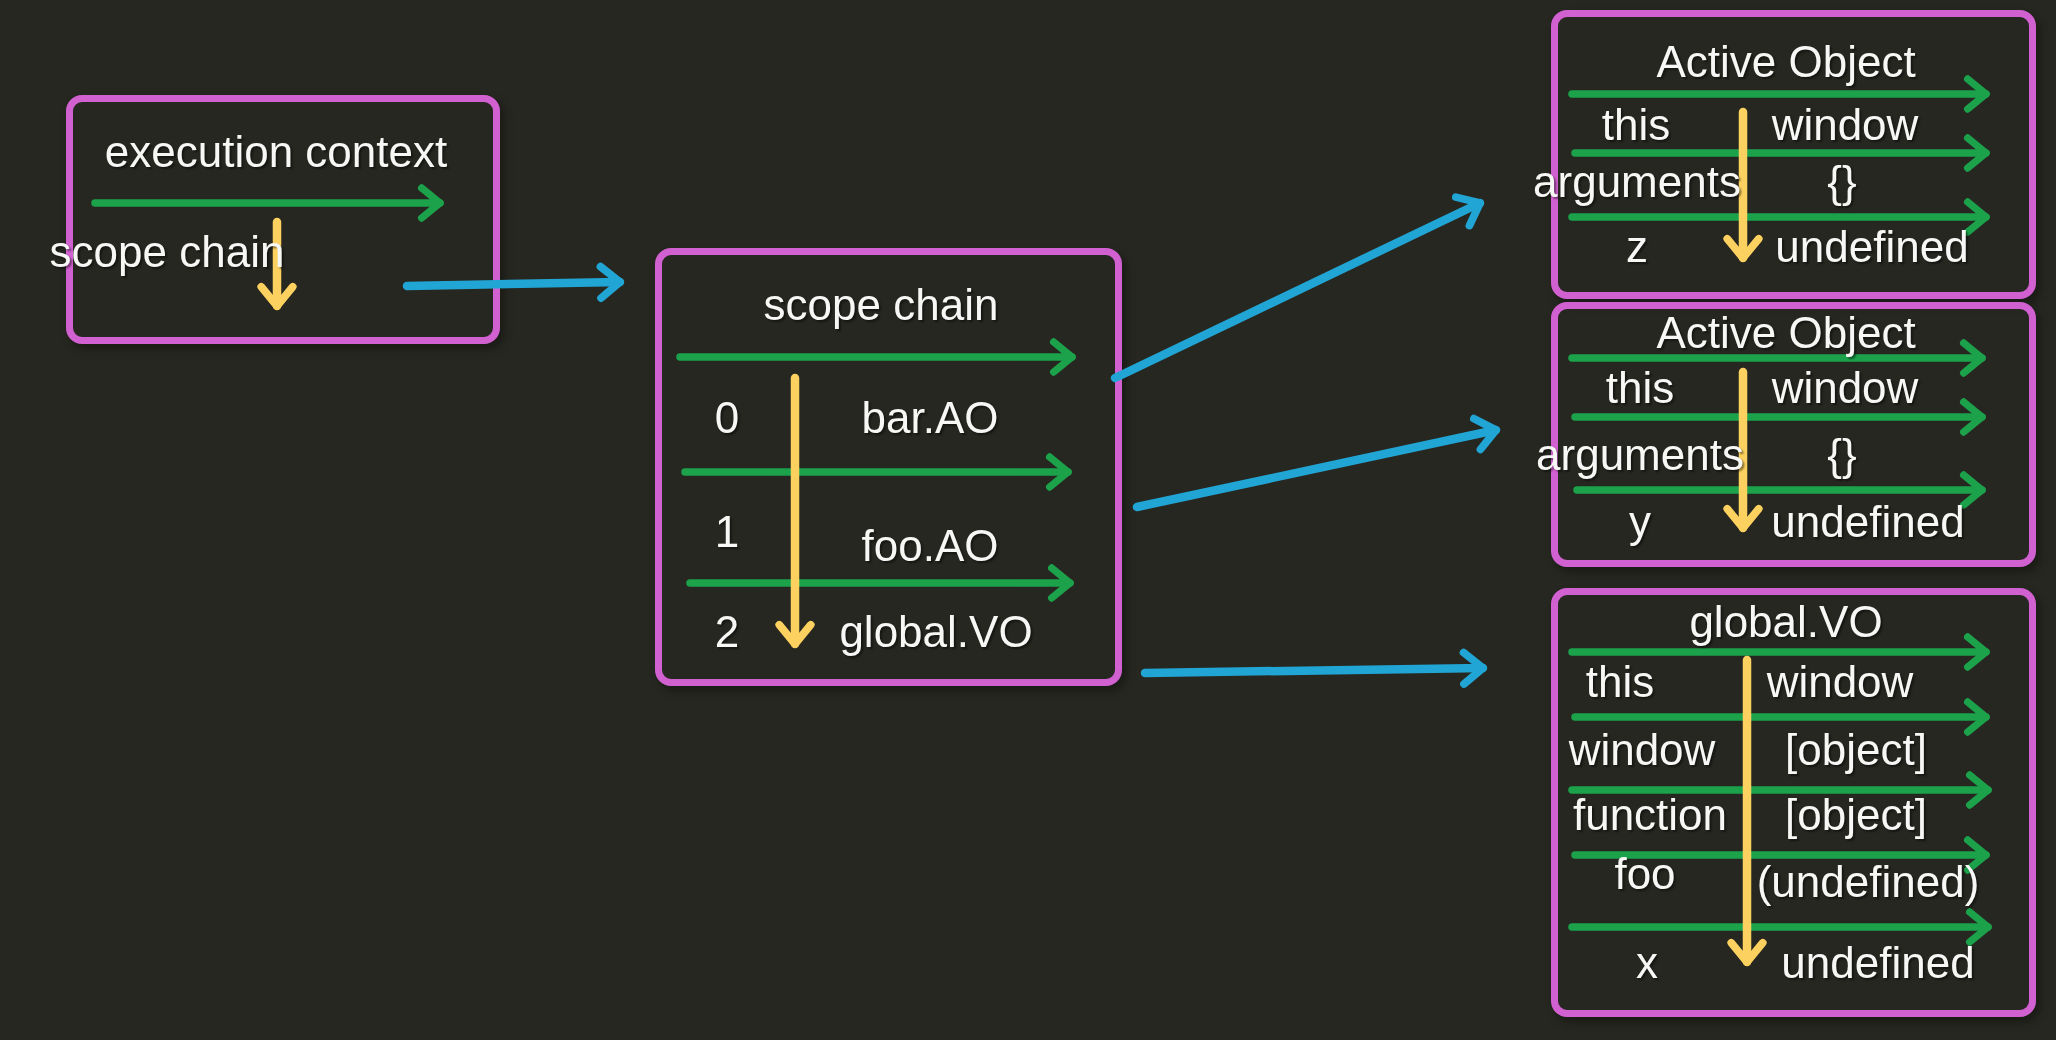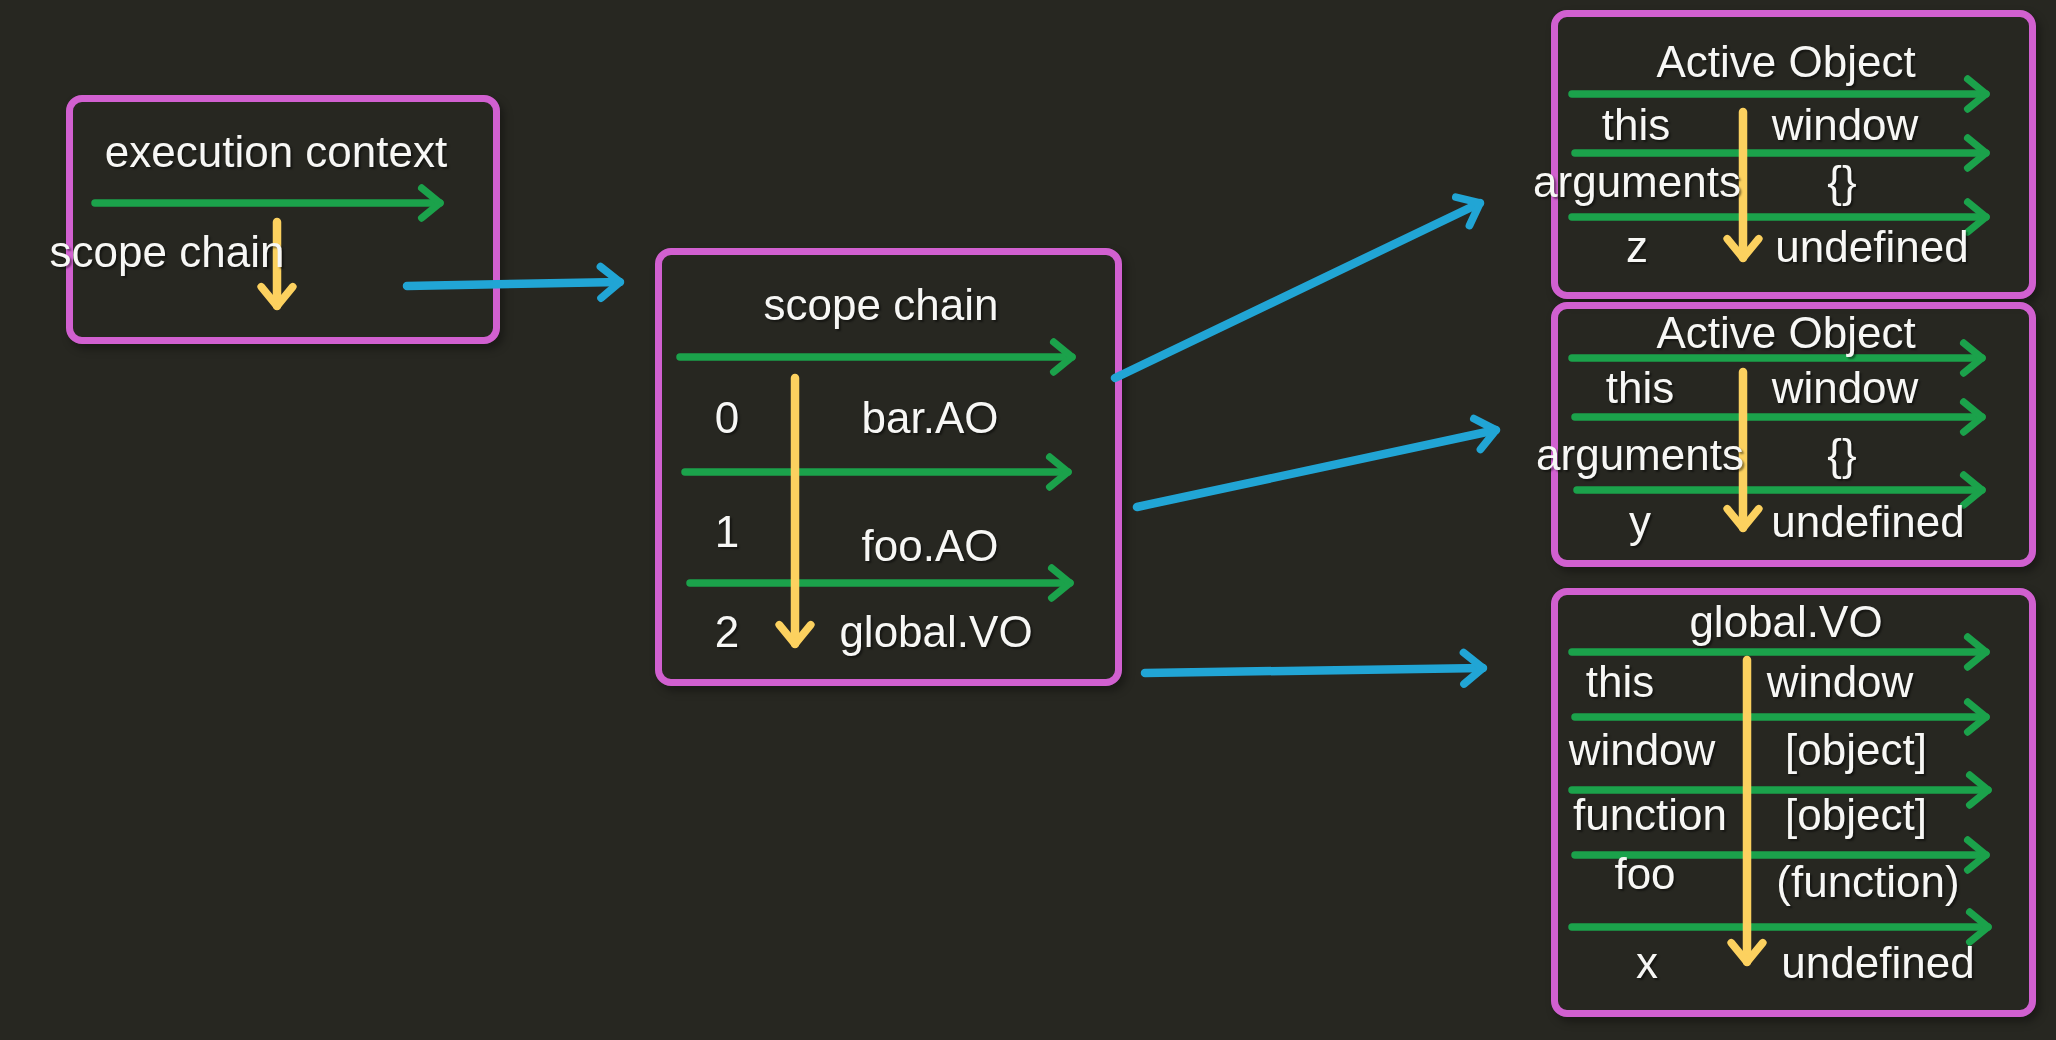--- a/index.html
+++ b/index.html
@@ -122,17 +122,17 @@
   <span class="t" style="left:1868px; top:522px;">undefined</span>
 
   <span class="t" style="left:1786px; top:622px;">global.VO</span>
   <span class="t" style="left:1620px; top:682px;">this</span>
   <span class="t" style="left:1840px; top:682px;">window</span>
   <span class="t" style="left:1642px; top:750px;">window</span>
   <span class="t" style="left:1856px; top:750px;">[object]</span>
   <span class="t" style="left:1650px; top:815px;">function</span>
   <span class="t" style="left:1856px; top:815px;">[object]</span>
   <span class="t" style="left:1645px; top:874px;text-align:right;">foo</span>
-  <span class="t" style="left:1868px; top:882px;">(function)</span>
+  <span class="t" style="left:1868px; top:882px;">(undefined)</span>
   <span class="t" style="left:1647px; top:963px;">x</span>
   <span class="t" style="left:1878px; top:963px;">undefined</span>
 
 </div>
 
 </body></html>

